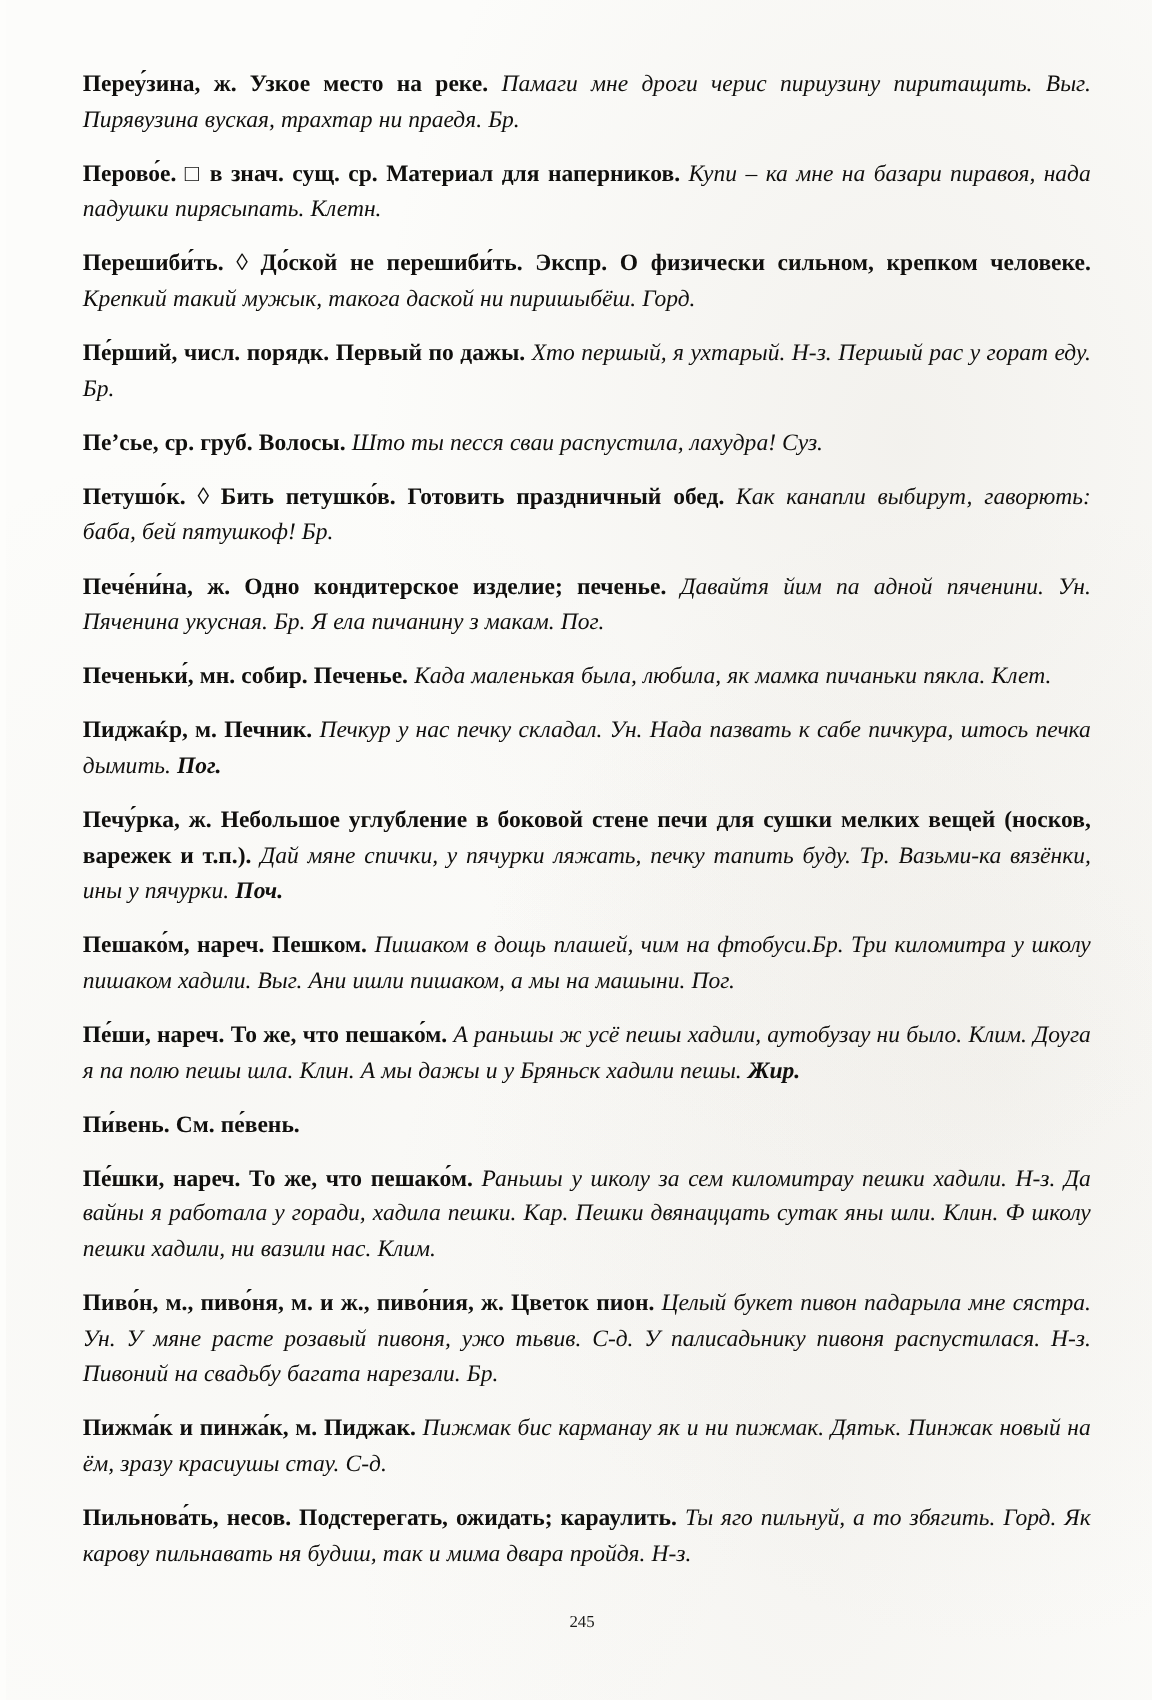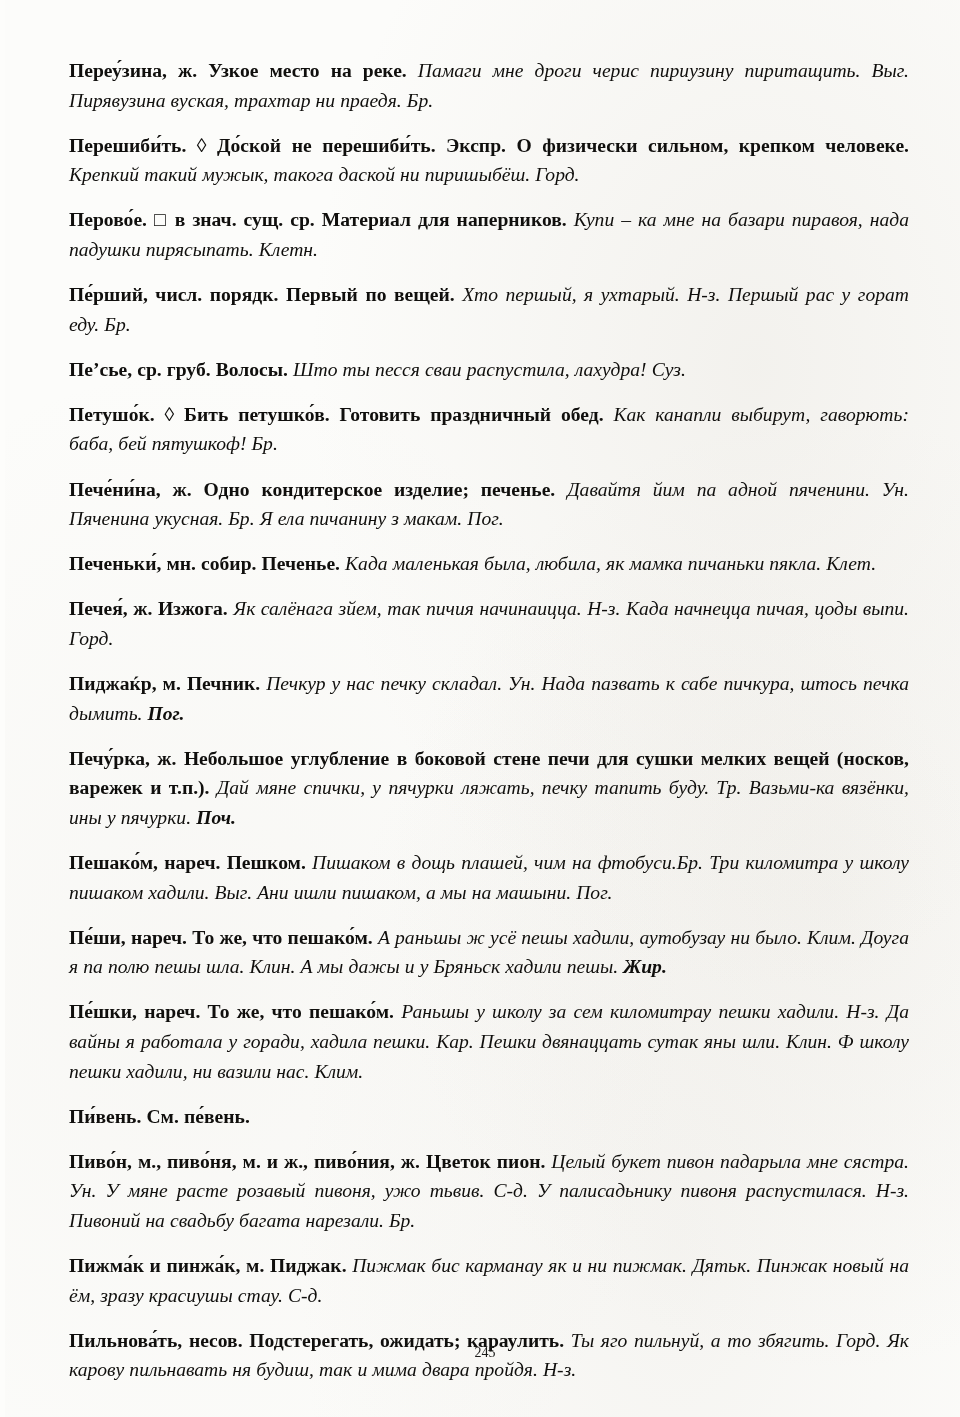--- a/index.html
+++ b/index.html
@@ -93,39 +93,39 @@
 <div class="page">
   <div class="textcol">
 
     <p class="entry">
       <span class="hw">Переу́зина, ж.</span>
       <span class="def">Узкое место на реке.</span>
       <span class="ex">Памаги мне дроги черис пириузину пиритащить. Выг. Пирявузина вуская, трахтар ни праедя. Бр.</span>
     </p>
 
     <p class="entry">
+      <span class="hw">Перово́е.</span>
+      <span class="sym">□</span>
+      <span class="gram">в знач. сущ. ср.</span>
+      <span class="def">Материал для наперников.</span>
+      <span class="ex">Купи – ка мне на базари пиравоя, нада падушки пирясыпать. Клетн.</span>
+    </p>
+
+    <p class="entry">
       <span class="hw">Перешиби́ть.</span>
       <span class="sym">◊</span>
       <span class="hw">До́ской не перешиби́ть.</span>
       <span class="gram">Экспр.</span>
       <span class="def">О физически сильном, крепком человеке.</span>
       <span class="ex">Крепкий такий мужык, такога даской ни пиришыбёш. Горд.</span>
     </p>
 
     <p class="entry">
-      <span class="hw">Перово́е.</span>
-      <span class="sym">□</span>
-      <span class="gram">в знач. сущ. ср.</span>
-      <span class="def">Материал для наперников.</span>
-      <span class="ex">Купи – ка мне на базари пиравоя, нада падушки пирясыпать. Клетн.</span>
-    </p>
-
-    <p class="entry">
       <span class="hw">Пе́рший, числ. порядк.</span>
-      <span class="def">Первый по вещей.</span>
+      <span class="def">Первый по дажы.</span>
       <span class="ex">Хто першый, я ухтарый. Н-з. Першый рас у горат еду. Бр.</span>
     </p>
 
 
     <p class="entry">
       <span class="hw">Пе’сье, ср. груб.</span>
       <span class="def">Волосы.</span>
       <span class="ex">Што ты песся сваи распустила, лахудра! Суз.</span>
     </p>
 
@@ -142,25 +142,20 @@
       <span class="def">Одно кондитерское изделие; печенье.</span>
       <span class="ex">Давайтя йим па адной пяченини. Ун. Пяченина укусная. Бр. Я ела пичанину з макам. Пог.</span>
     </p>
 
     <p class="entry">
       <span class="hw">Печеньки́, мн. собир.</span>
       <span class="def">Печенье.</span>
       <span class="ex">Када маленькая была, любила, як мамка пичаньки пякла. Клет.</span>
     </p>
 
-    <p class="entry">
-      <span class="hw">Печея́, ж.</span>
-      <span class="def">Изжога.</span>
-      <span class="ex">Як салёнага зйем, так пичия начинаицца. Н-з. Када начнецца пичая, цоды выпи. Горд.</span>
-    </p>
 
     <p class="entry">
       <span class="hw">Пиджаќр, м.</span>
       <span class="def">Печник.</span>
       <span class="ex">Печкур у нас печку складал. Ун. Нада пазвать к сабе пичкура, штось печка дымить.</span>
       <span class="src-b">Пог.</span>
     </p>
 
     <p class="entry">
       <span class="hw">Печу́рка, ж.</span>
@@ -176,31 +171,31 @@
     </p>
 
     <p class="entry">
       <span class="hw">Пе́ши, нареч.</span>
       <span class="def">То же, что пешако́м.</span>
       <span class="ex">А раньшы ж усё пешы хадили, аутобузау ни было. Клим. Доуга я па полю пешы шла.  Клин. А мы дажы и у Бряньск хадили пешы.</span>
       <span class="src-b">Жир.</span>
     </p>
 
     <p class="entry">
+      <span class="hw">Пи́вень.</span>
+      <span class="seealso">См. пе́вень.</span>
+    </p>
+
+    <p class="entry">
       <span class="hw">Пе́шки, нареч.</span>
       <span class="def">То же, что пешако́м.</span>
       <span class="ex">Раньшы у школу за сем киломитрау пешки хадили. Н-з. Да вайны я работала у горади, хадила пешки. Кар. Пешки двянаццать сутак яны шли. Клин. Ф школу пешки хадили, ни вазили нас. Клим.</span>
     </p>
 
     <p class="entry">
-      <span class="hw">Пи́вень.</span>
-      <span class="seealso">См. пе́вень.</span>
-    </p>
-
-    <p class="entry">
       <span class="hw">Пиво́н, м., пиво́ня, м. и ж., пиво́ния, ж.</span>
       <span class="def">Цветок пион.</span>
       <span class="ex">Целый букет пивон падарыла мне сястра. Ун. У мяне расте розавый пивоня, ужо тьвив. С-д. У палисадьнику пивоня распустилася. Н-з. Пивоний на свадьбу багата нарезали. Бр.</span>
     </p>
 
     <p class="entry">
       <span class="hw">Пижма́к и пинжа́к, м.</span>
       <span class="def">Пиджак.</span>
       <span class="ex">Пижмак бис карманау як и ни пижмак. Дятьк. Пинжак новый на ём, зразу красиушы стау. С-д.</span>
     </p>

